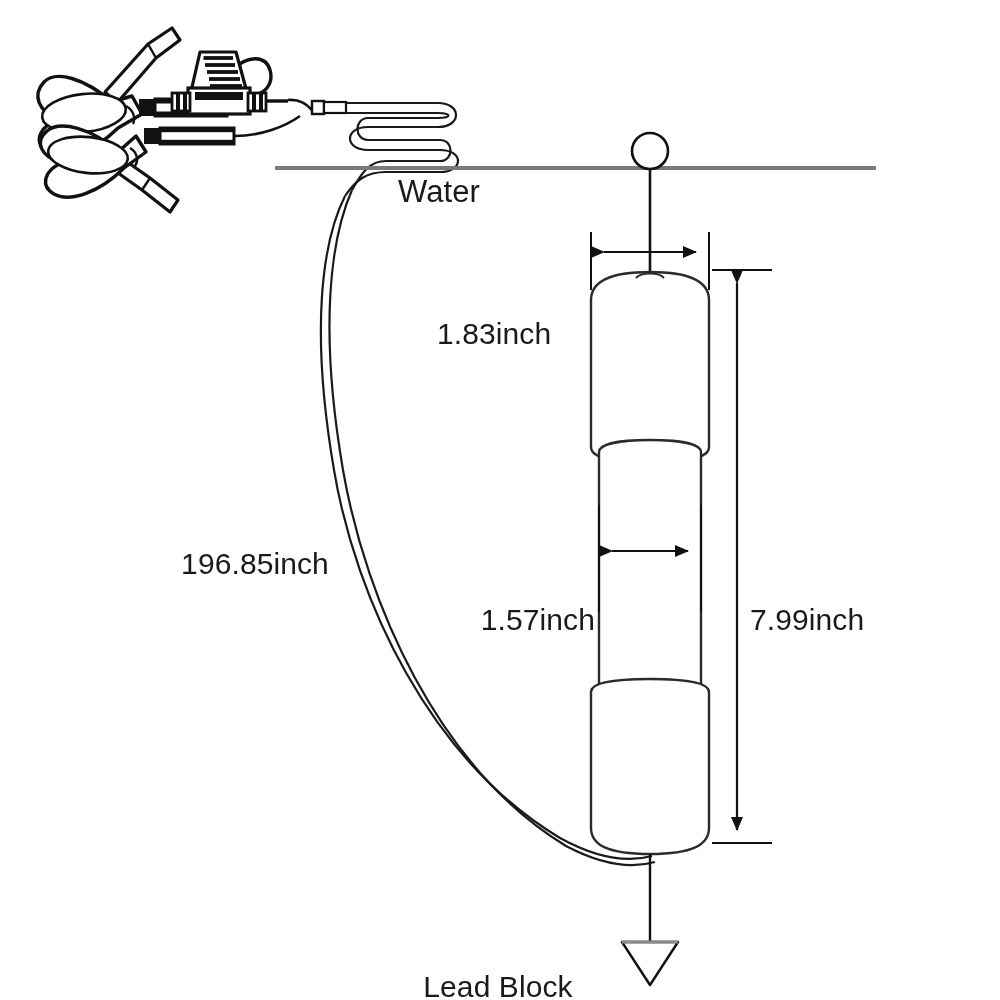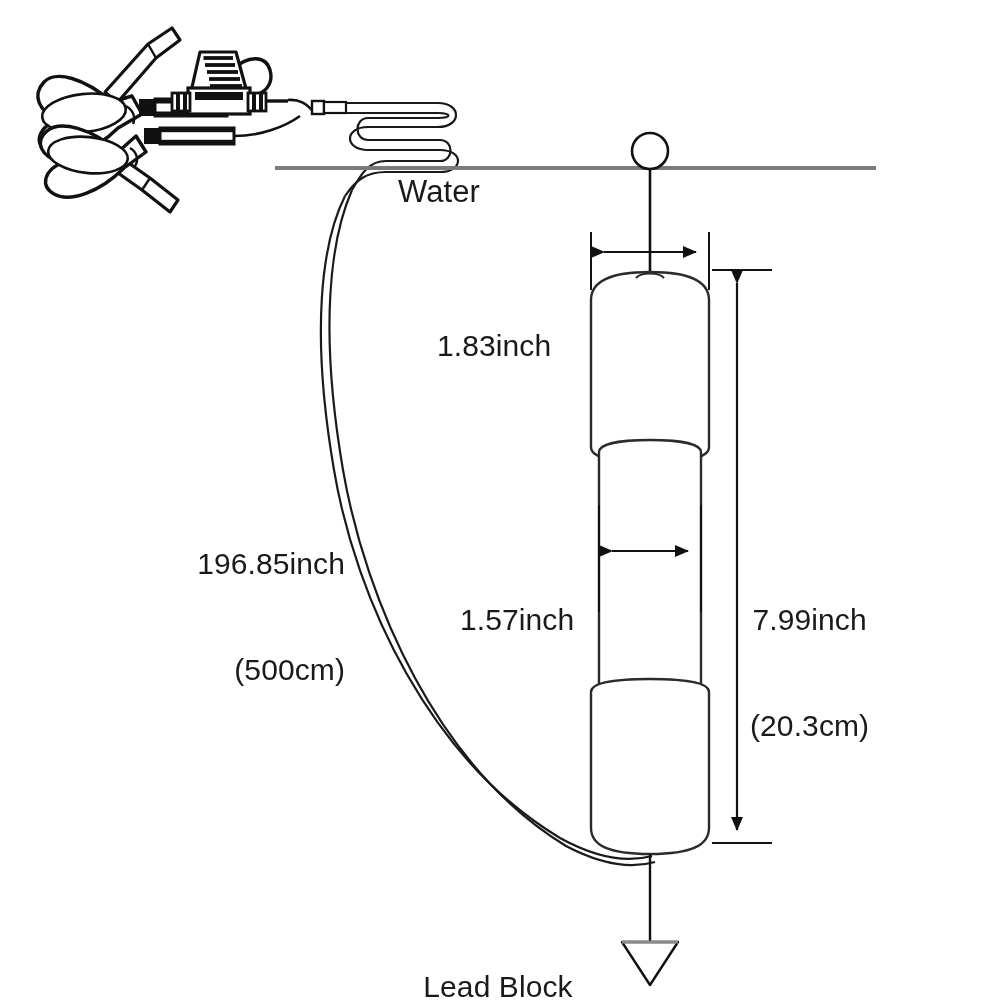--- a/index.html
+++ b/index.html
@@ -30,42 +30,42 @@
     white-space: pre;
     letter-spacing: 0.1px;
   }
   .label-water {
     left: 398px;
     top: 174px;
     font-size: 31px;
   }
   .label-top-dim {
     left: 437px;
-    top: 257px;
+    top: 245px;
     font-size: 30px;
     text-align: left;
   }
   .label-mid-dim {
     left: 460px;
     top: 531px;
     font-size: 30px;
-    text-align: left;
+    text-align: right;
     width: 135px;
   }
   .label-height-dim {
     left: 750px;
     top: 531px;
     font-size: 30px;
     text-align: center;
   }
   .label-cable {
     left: 165px;
     top: 475px;
     font-size: 30px;
-    text-align: right;
+    text-align: center;
     width: 180px;
   }
   .label-lead {
     left: 403px;
     top: 898px;
     font-size: 30px;
     text-align: center;
     width: 190px;
   }
 </style>
@@ -254,26 +254,24 @@
   <div class="label label-top-dim">
     <div>1.83inch</div>
   </div>
 
   <div class="label label-mid-dim">
     <div>1.57inch</div>
   </div>
 
   <div class="label label-height-dim">
     <div>7.99inch</div>
-    <div>(20.3cm)</div>
   </div>
 
   <div class="label label-cable">
     <div>196.85inch</div>
-    <div>(500cm)</div>
   </div>
 
   <div class="label label-lead">
     <div>Lead Block</div>
     
   </div>
 
 </div>
 
 </body></html>

